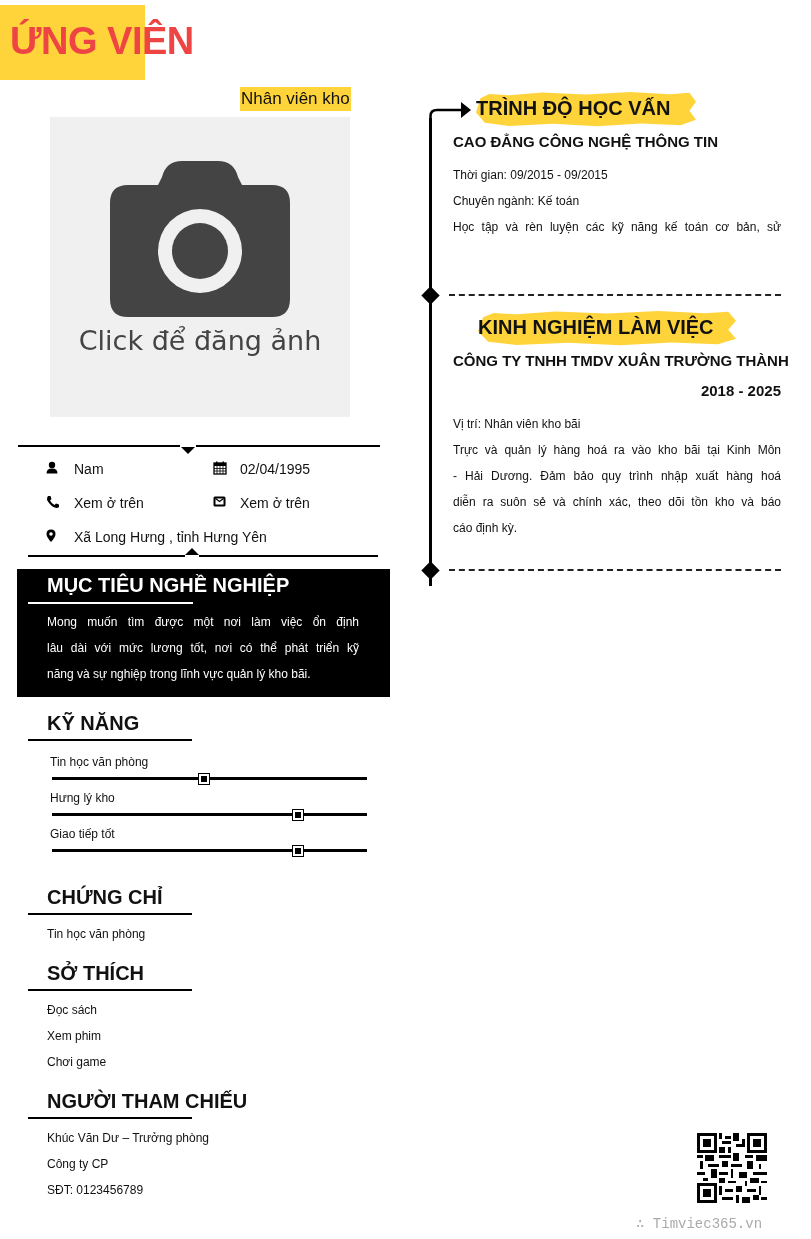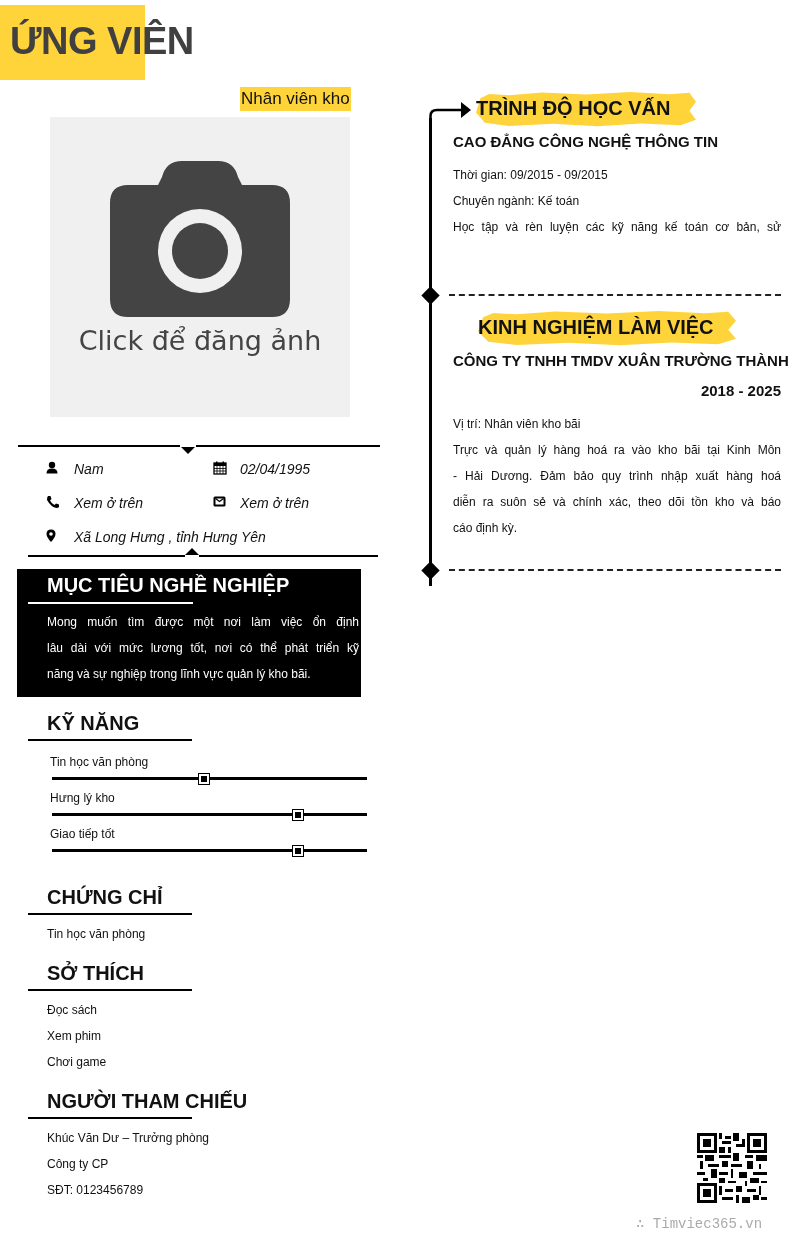--- a/index.html
+++ b/index.html
@@ -1,28 +1,28 @@
 <!DOCTYPE html>
 <html><head>
 <meta charset="utf-8">
 <style>
   * { box-sizing: border-box; margin: 0; padding: 0; }
   body { width: 811px; height: 1239px; background: #fff; font-family: "Liberation Sans", sans-serif; color: #111; position: relative; overflow: hidden; }
   .abs { position: absolute; }
   .title-bg { left: 0; top: 5px; width: 145px; height: 75px; background: #ffd43b; }
-  .title { left: 10px; top: 20px; font-size: 38px; font-weight: bold; color: #404040; letter-spacing: -0.5px; }
+  .title { left: 10px; top: 20px; font-size: 38px; font-weight: bold; color: #ef4444; letter-spacing: -0.5px; }
   .position { left: 240px; top: 87px; height: 24px; padding: 0 1px; background: #ffd43b; font-size: 17px; line-height: 24px; }
   .photo { left: 50px; top: 117px; width: 300px; height: 300px; background: #f0f0f0; }
   .photo-label { position: absolute; left: 0; right: 0; top: 208px; text-align: center; font-size: 27px; color: #444; font-family: "DejaVu Sans", sans-serif; }
   .hline { height: 2px; background: #000; }
   .tri-down { width: 0; height: 0; border-left: 7px solid transparent; border-right: 7px solid transparent; border-top: 7px solid #000; }
   .tri-up { width: 0; height: 0; border-left: 7px solid transparent; border-right: 7px solid transparent; border-bottom: 7px solid #000; }
-  .info-row { font-size: 14px; font-style: italic; }
+  .info-row { font-size: 14px; }
   .info-icon { width: 14px; height: 14px; display: inline-block; }
-  .black-box { left: 17px; top: 569px; width: 344px; height: 128px; background: #000; color: #fff; }
+  .black-box { left: 17px; top: 569px; width: 373px; height: 128px; background: #000; color: #fff; }
   .sec-title { font-size: 20px; font-weight: bold; }
   .sec-line { height: 2px; background: #000; width: 164px; }
   .body-text { font-size: 12px; line-height: 26px; }
   .skill-track { height: 3px; background: #000; }
   .skill-knob { width: 12px; height: 12px; background: #fff; border: 1.5px solid #000; }
   .skill-knob::after { content: ""; position: absolute; left: 1.5px; top: 1.5px; width: 6px; height: 6px; background: #000; }
   .brush { background: #ffd43b; clip-path: polygon(2% 20%, 6% 8%, 15% 12%, 30% 4%, 50% 10%, 70% 3%, 88% 9%, 97% 5%, 100% 30%, 97% 55%, 100% 80%, 93% 95%, 75% 90%, 55% 98%, 35% 91%, 15% 97%, 4% 88%, 0% 60%); }
   .right-title { font-size: 20px; font-weight: bold; text-align: left; }
   .right-sub { font-size: 15px; font-weight: bold; }
   .dashed { border-top: 2px dashed #222; height: 0; }

